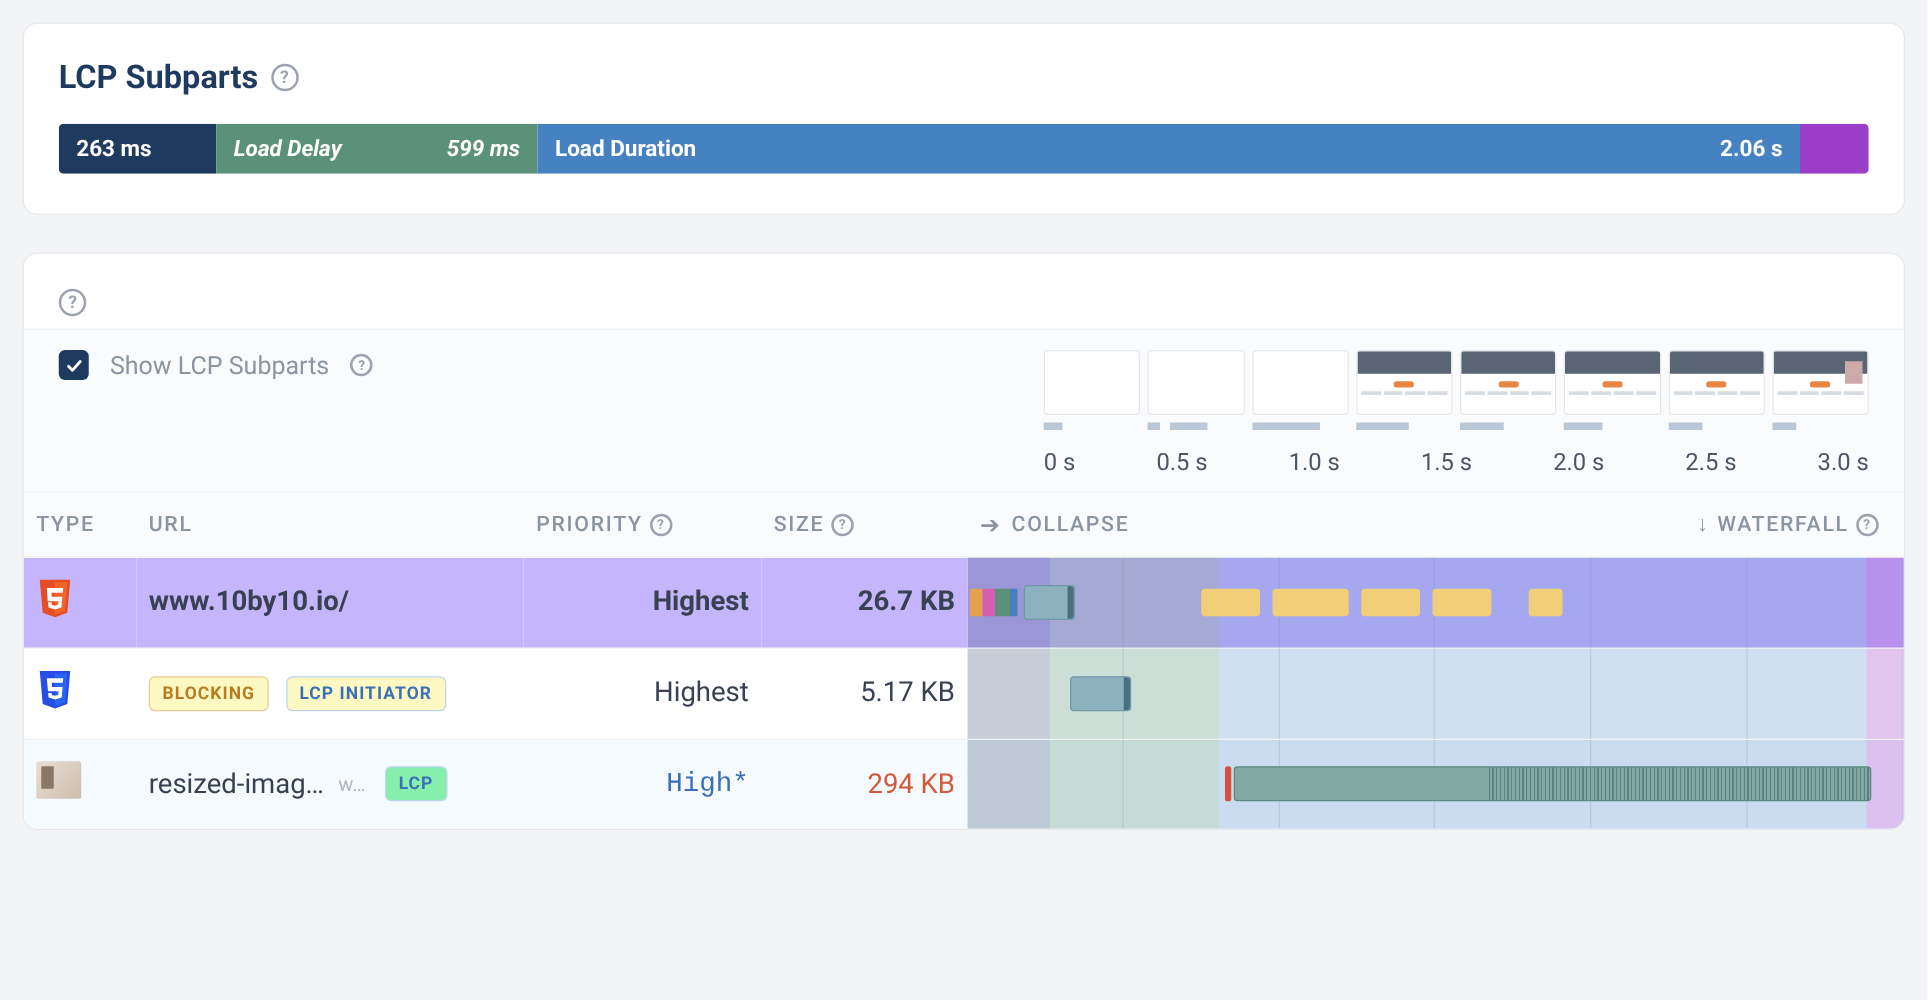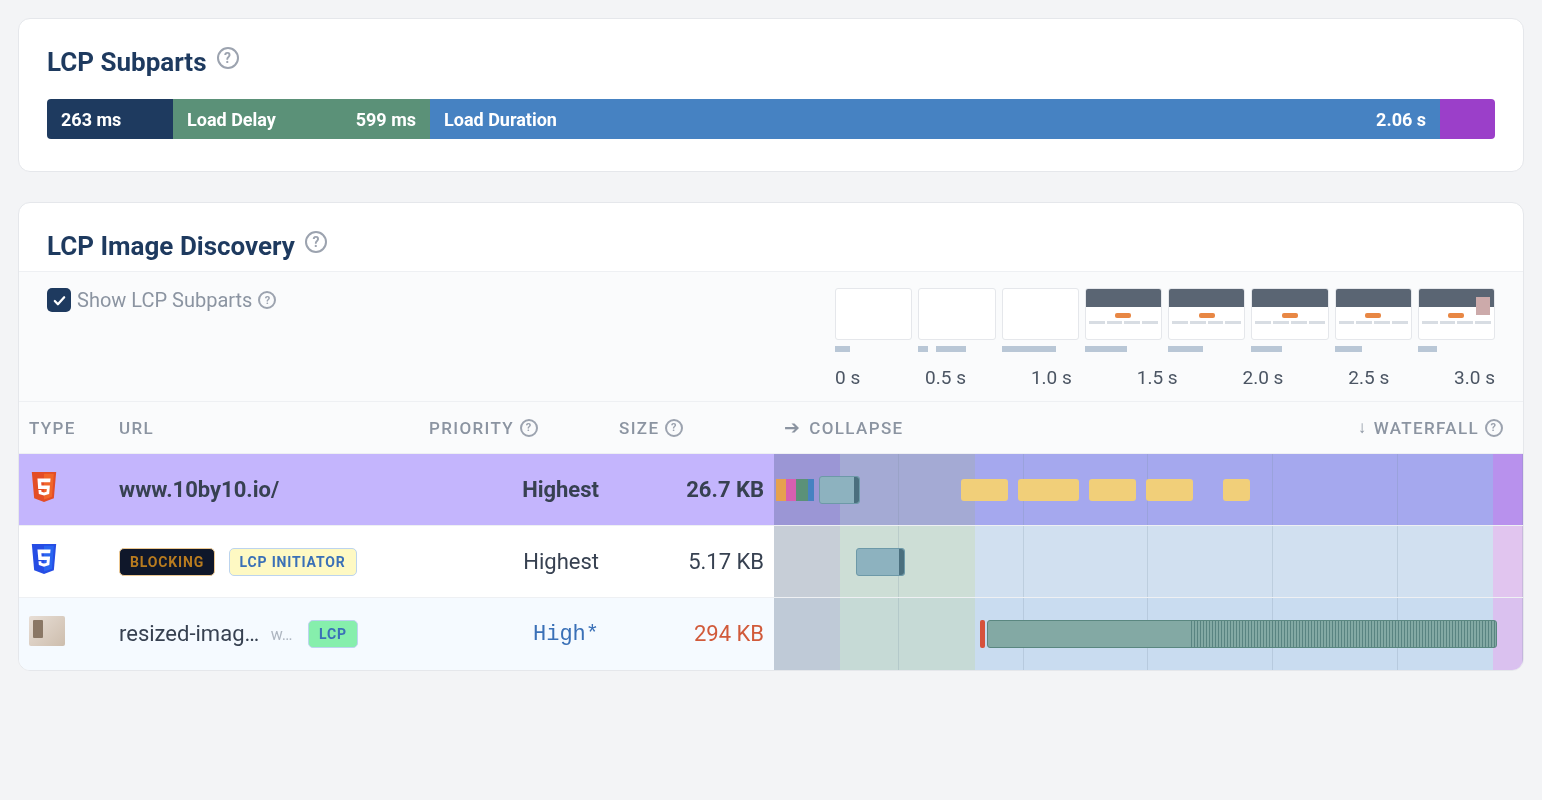--- a/index.html
+++ b/index.html
@@ -16,21 +16,21 @@
     border-radius: 12px;
     margin-bottom: 30px;
     overflow: hidden;
   }
   .card-pad { padding: 28px 28px 32px 28px; }
   .card-title {
     font-size: 26px;
     font-weight: 700;
     color: #1e3a5f;
     display: flex;
-    align-items: flex-start;
+    align-items: center;
     gap: 10px;
   }
   .help-icon {
     width: 22px; height: 22px;
     border: 2px solid #9ca3af;
     border-radius: 50%;
     display: inline-flex;
     align-items: center; justify-content: center;
     font-size: 14px; font-weight: 700;
     color: #9ca3af;
@@ -54,34 +54,34 @@
     font-weight: 700;
     color: #fff;
   }
   .seg {
     display: flex; align-items: center;
     padding: 0 14px;
     font-size: 18px;
     white-space: nowrap;
   }
   .seg-ttfb { background: #1e3a5f; flex: 0 0 126px; }
-  .seg-delay { background: #5b9178; flex: 0 0 257px; justify-content: space-between; }
+  .seg-delay { background: #5b9178; flex: 0 0 257px; justify-content: space-between; font-style: italic; }
   .seg-duration { background: #4682c2; flex: 1; justify-content: space-between; }
   .seg-render { background: #9b3fc9; flex: 0 0 55px; }
 
   
   .ctrl-row {
     display: flex;
     align-items: flex-start;
     padding: 16px 28px 0 28px;
     background: #fafbfc;
     border-top: 1px solid #eef0f3;
   }
   .checkbox-wrap {
-    display: flex; align-items: center; gap: 6px;
+    display: flex; align-items: center; gap: 17px;
     color: #8b94a1;
     font-size: 20px;
   }
   .checkbox {
     width: 24px; height: 24px;
     background: #1e3a5f;
     border-radius: 5px;
     display: flex; align-items: center; justify-content: center;
     color: #fff;
   }
@@ -159,21 +159,21 @@
   .badge {
     display:inline-block;
     font-size:14px;
     font-weight:700;
     letter-spacing:0.06em;
     padding: 5px 10px;
     border-radius:5px;
     border:1px solid;
     vertical-align:middle;
   }
-  .badge-blocking { color:#b87b1f; border-color:#ecc892; background:#0f172a; }
+  .badge-blocking { color:#b87b1f; border-color:#ecc892; background:#fef9c3; }
   .badge-init { color:#3a70b7; border-color:#bcd4ee; background:#fef9c3; }
   .badge-lcp { color:#3a70b7; border-color:#bcd4ee; background:#86efac; }
   .prio-link { color:#3a70b7;font-family:Liberation Mono, monospace; }
   .size-warn { color:#d15a3a; }
 
   
   .ft-icon { width:30px; height:34px; display:inline-block; }
   .thumb { width:36px; height:30px; background:linear-gradient(135deg,#e8ded6,#cdbdad); display:inline-block; border-radius:2px; position:relative; }
   .thumb::after{ content:""; position:absolute; left:4px; top:4px; width:10px; height:18px; background:#8a7765; border-radius:1px; }
 
@@ -252,21 +252,20 @@
         <span>2.06 s</span>
       </div>
       <div class="seg seg-render"></div>
     </div>
   </div>
 </div>
 
 <div class="card">
   <div class="card-pad" style="padding-bottom:10px;">
     <div class="card-title">
-      <span>LCP Image Discovery</span>
       <span class="help-icon">?</span>
     </div>
   </div>
 
   <div class="ctrl-row">
     <label class="checkbox-wrap">
       <span class="checkbox">
         <svg viewBox="0 0 16 16">
             <path d="M3 8.5 L6.3 12 L13 4.5" fill="none" stroke="#fff" stroke-width="2.4" stroke-linecap="round" stroke-linejoin="round"></path>
           </svg>

